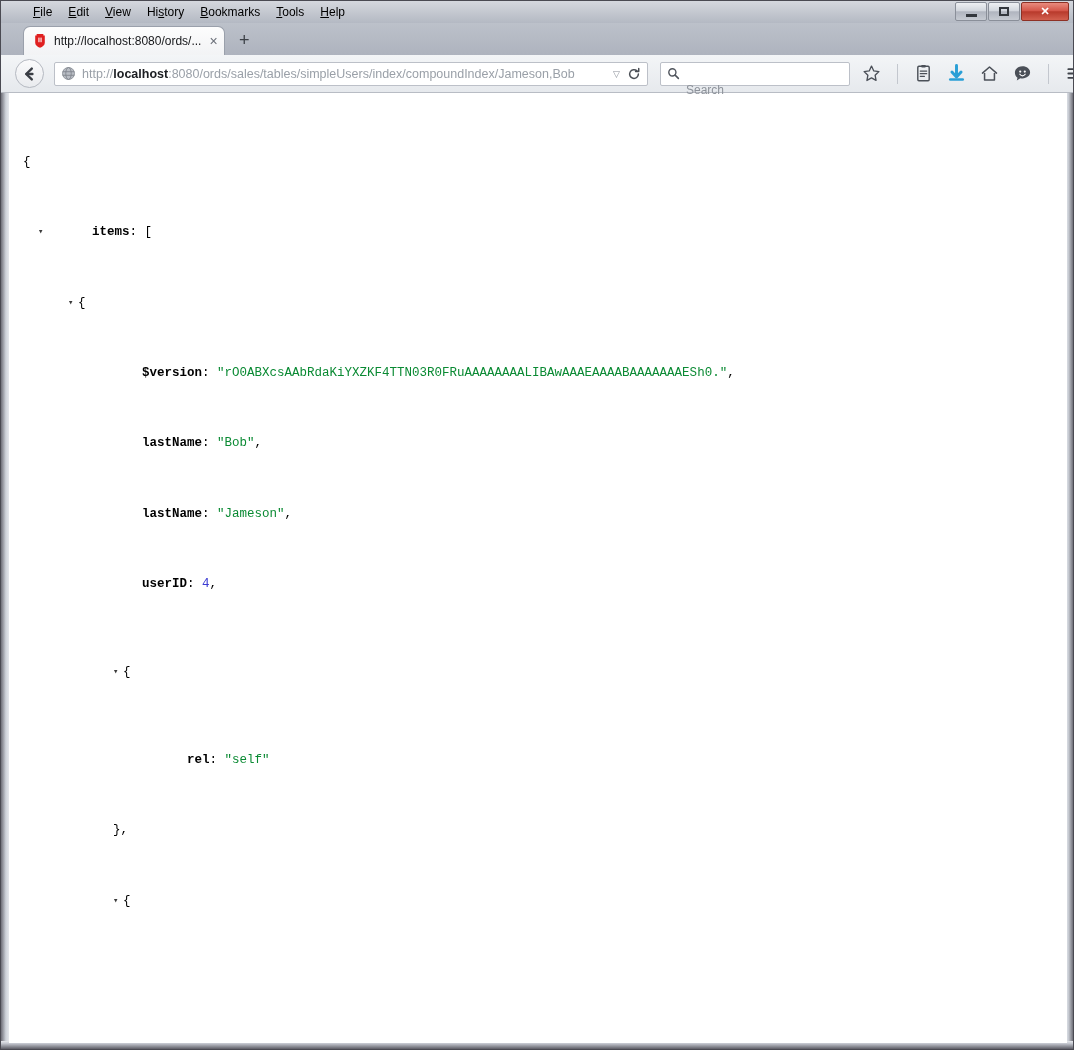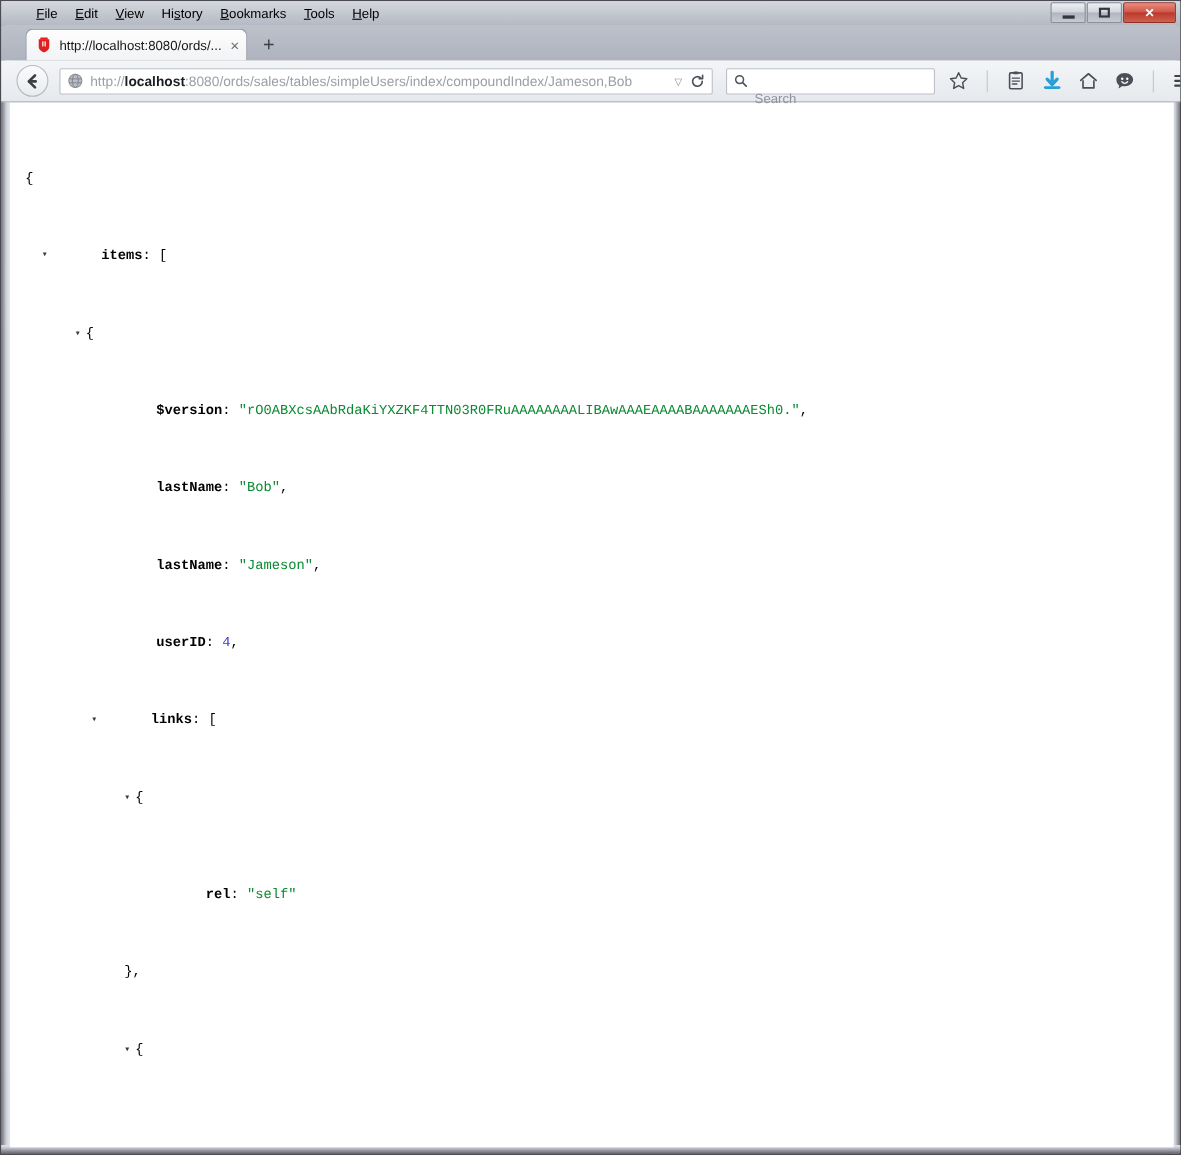--- a/index.html
+++ b/index.html
@@ -393,21 +393,20 @@
       <div class="row">      <span class="tw">▾</span><span class="p">{</span></div>
 
       <div class="row">          <span class="k">$version</span><span class="p">: </span><span class="s">"rO0ABXcsAAbRdaKiYXZKF4TTN03R0FRuAAAAAAAALIBAwAAAEAAAABAAAAAAAESh0."</span><span class="p">,</span></div>
 
       <div class="row">          <span class="k">lastName</span><span class="p">: </span><span class="s">"Bob"</span><span class="p">,</span></div>
 
       <div class="row">          <span class="k">lastName</span><span class="p">: </span><span class="s">"Jameson"</span><span class="p">,</span></div>
 
       <div class="row">          <span class="k">userID</span><span class="p">: </span><span class="n">4</span><span class="p">,</span></div>
 
-      <div class="row">        <span class="tw">▾</span><span class="k">links</span><span class="p">: [</span></div>
 
       <div class="row">            <span class="tw">▾</span><span class="p">{</span></div>
 
 
       <div class="row">                <span class="k">rel</span><span class="p">: </span><span class="s">"self"</span></div>
 
       <div class="row">            <span class="p">},</span></div>
 
       <div class="row">            <span class="tw">▾</span><span class="p">{</span></div>
 

